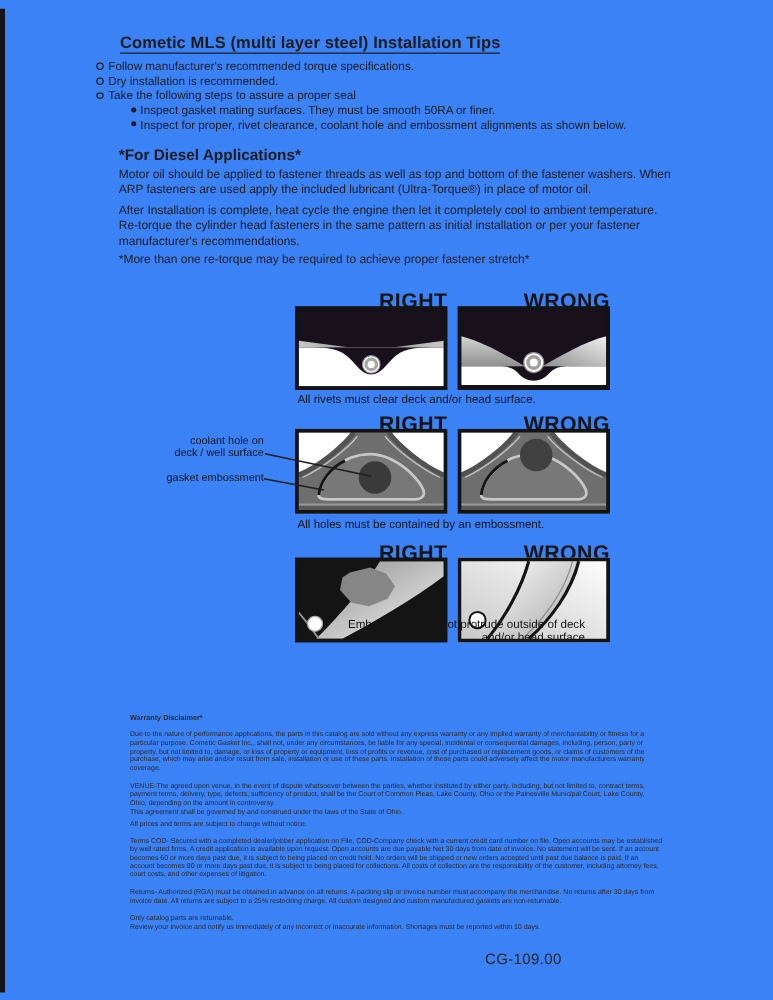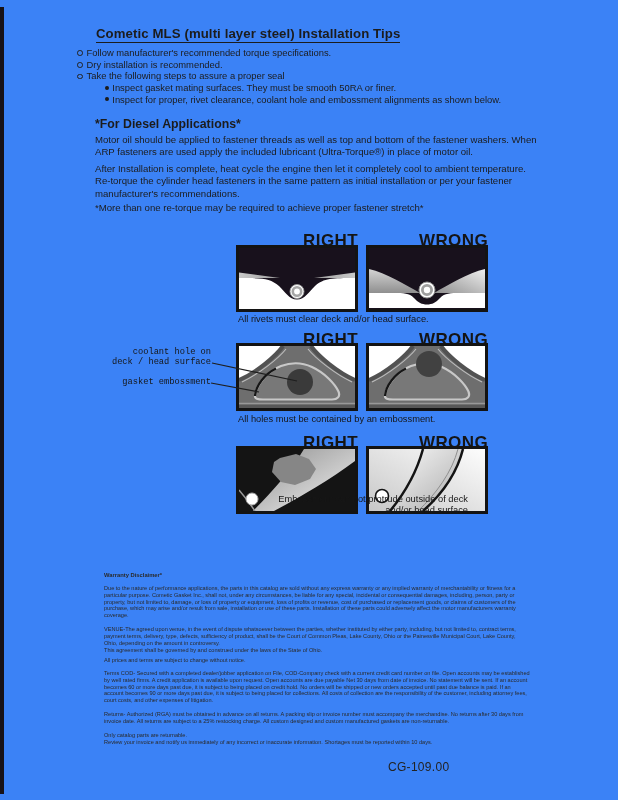--- a/index.html
+++ b/index.html
@@ -23,21 +23,21 @@
   .diesel-head{left:95px;top:117px;font-size:12.3px;font-weight:bold;}
   .para{left:95px;width:448px;font-size:9.6px;line-height:12.4px;}
   .p1{top:134px;}
   .p2{top:163px;}
   .pnote{top:202px;}
 
   .dlabel{font-size:17px;font-weight:600;letter-spacing:.4px;text-align:right;width:122px;color:#151515;}
   .panel{width:122px;}
   .caption{font-size:9.3px;line-height:10.6px;color:#161616;text-align:right;}
 
-  .ptr-label{font-size:8.7px;line-height:10.6px;text-align:right;color:#161616;font-family:Liberation Mono, monospace;}
+  .ptr-label{font-size:8.7px;line-height:10.6px;text-align:right;color:#161616;}
 
   .fineprint{width:426px;font-size:5.6px;line-height:6.75px;color:#2a2a2a;text-align:left;}
   .fp-head{font-weight:bold;font-size:5.8px;}
   .footer-num{left:388px;top:760px;font-size:12px;letter-spacing:.3px;color:#232323;}
 </style>
 </head>
 <body>
 
 <div class="page">
 
@@ -118,21 +118,21 @@
     <rect x="1.5" y="1.5" width="119" height="64" fill="none" stroke="#131313" stroke-width="3"></rect>
   </svg>
 
   <div class="abs caption" style="left:238px;top:314px;">All rivets must clear deck and/or head surface.</div>
 
   <div class="abs dlabel" style="left:236px;top:330px;">RIGHT</div>
   <div class="abs dlabel" style="left:366px;top:330px;">WRONG</div>
 
   <div class="abs ptr-label" style="left:96px;top:346.5px;width:115px;">
     <div>coolant hole on</div>
-    <div>deck / head surface</div>
+    <div>deck / well surface</div>
   </div>
   <div class="abs ptr-label" style="left:96px;top:377px;width:115px;">gasket embossment</div>
 
   <svg class="abs panel" style="left:236px;top:343px;" width="122" height="68" viewBox="0 0 122 68">
     <rect x="0" y="0" width="122" height="68" fill="#6e6e6e"></rect>
     <path d="M3,3 L47,3 C40,13 20,30 3,37 Z" fill="#ffffff"></path>
     <path d="M119,3 L75,3 C82,13 102,30 119,37 Z" fill="#ffffff"></path>
     <path d="M47,3 C40,13 20,30 3,37" stroke="#525252" stroke-width="4" fill="none"></path>
     <path d="M75,3 C82,13 102,30 119,37" stroke="#525252" stroke-width="4" fill="none"></path>
     <path d="M50,6 C43,15 23,31 6,39" stroke="#bdbdbd" stroke-width="1.1" fill="none"></path>

